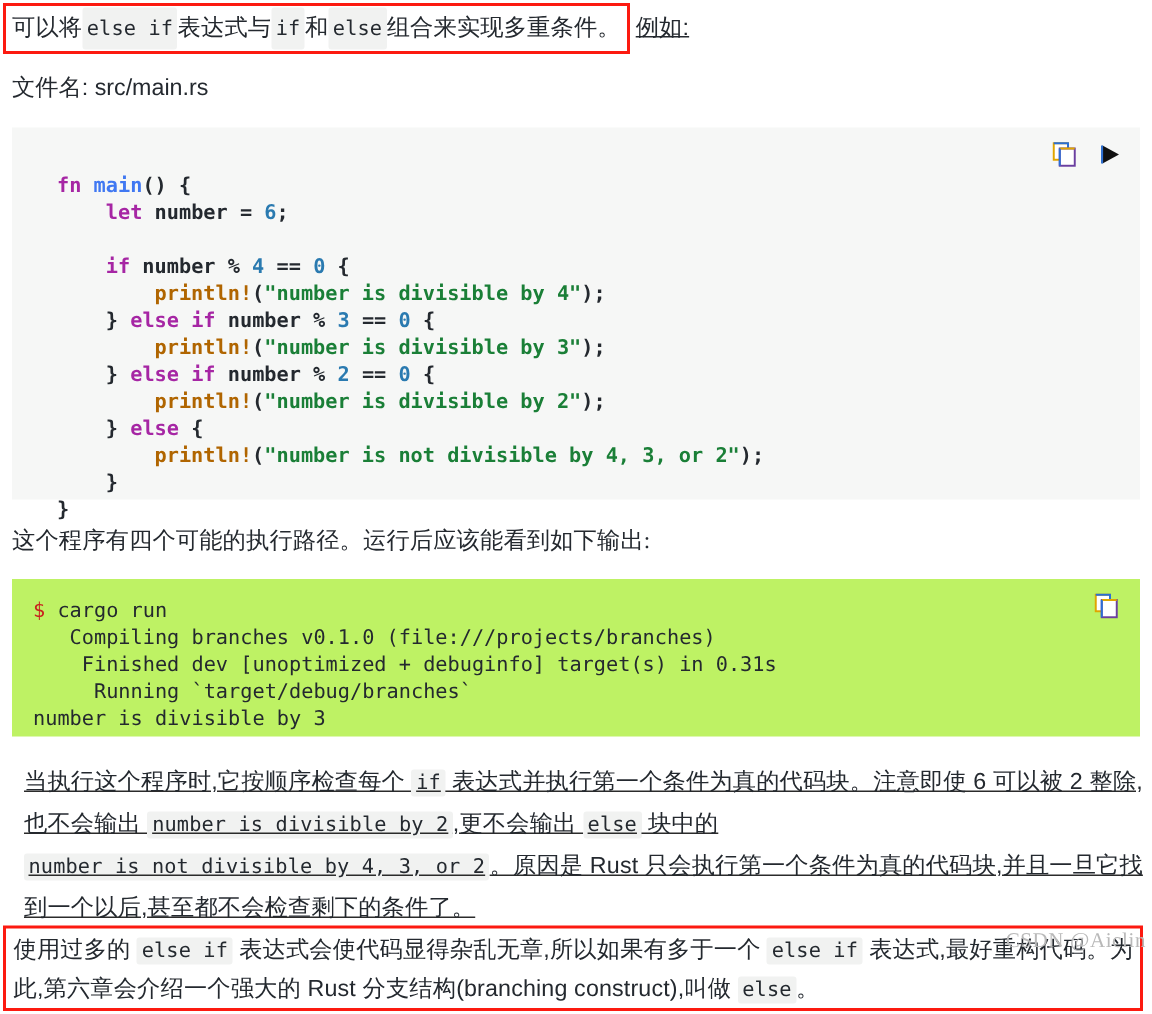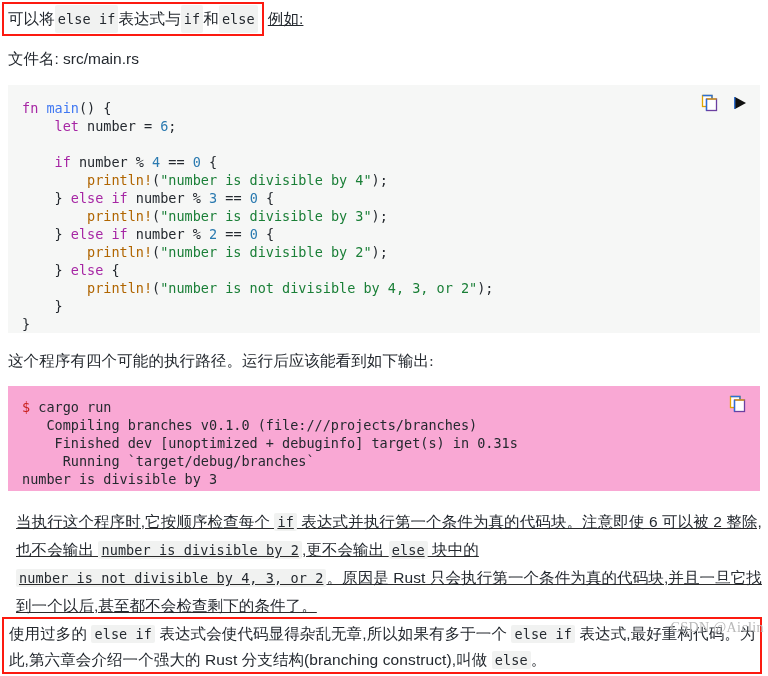--- a/index.html
+++ b/index.html
@@ -99,27 +99,28 @@
   }
   .icon-btn {
     width: 20px;
     height: 20px;
     display: inline-flex;
     align-items: center;
     justify-content: center;
     cursor: pointer;
   }
   pre.code {
-    margin: 0;
+    margin: 16px;
     padding: 14px 0 0 14px;
     font-family: "DejaVu Sans Mono", "Liberation Mono", monospace;
     font-size: 13.5px;
     line-height: 18px;
     color: #24292f;
     white-space: pre;
+    font-weight: bold;
   }
 
   
   .k   { color: #a626a4; }   
   .fnm { color: #4078f2; }   
   .mac { color: #b06500; }   
   .str { color: #1a7f37; }   
   .num { color: #2a7ab0; }   
   .pun { color: #24292f; }   
 
@@ -132,21 +133,21 @@
     font-family: Liberation Serif, serif;
   }
 
   
   .outblock {
     position: absolute;
     left: 8px;
     top: 386px;
     width: 752px;
     height: 105px;
-    background: #f9a8d4;
+    background: #bef264;
     box-sizing: border-box;
   }
   .out-actions {
     position: absolute;
     right: 12px;
     top: 8px;
   }
   pre.out {
     margin: 0;
     padding: 12px 0 0 14px;
@@ -198,20 +199,21 @@
 <div class="page">
 
   <div class="row-top">
     <span class="para top-hl redbox">
         <span>可以将 </span>
         <code class="inline">else if</code>
         <span> 表达式与 </span>
         <code class="inline">if</code>
         <span> 和 </span>
         <code class="inline">else</code>
+        <span> 组合来实现多重条件。</span>
       </span>
     <span class="para top-rest">例如:</span>
   </div>
 
   <div class="filename">文件名: src/main.rs</div>
 
   <div class="codeblock">
 
     <div class="code-actions">
       <span class="icon-btn" title="copy">

